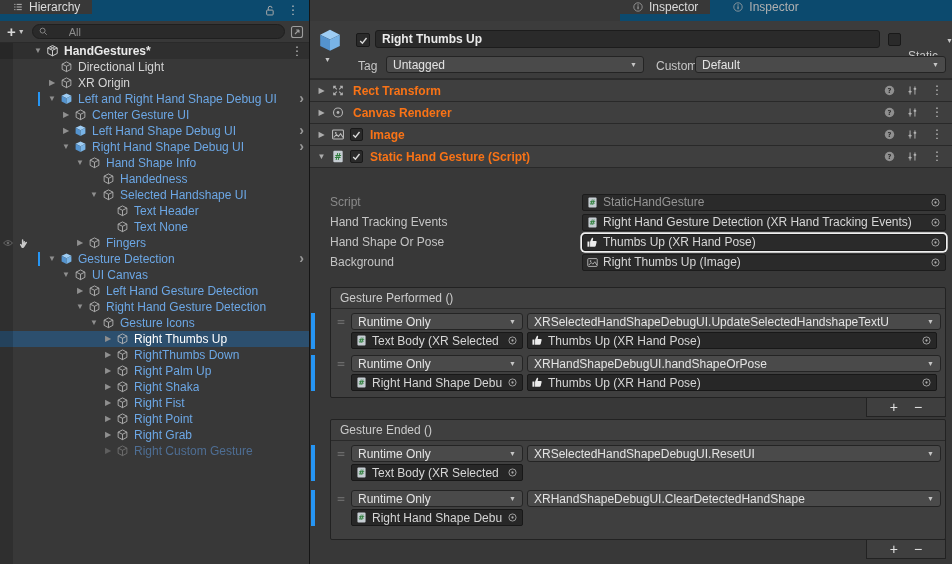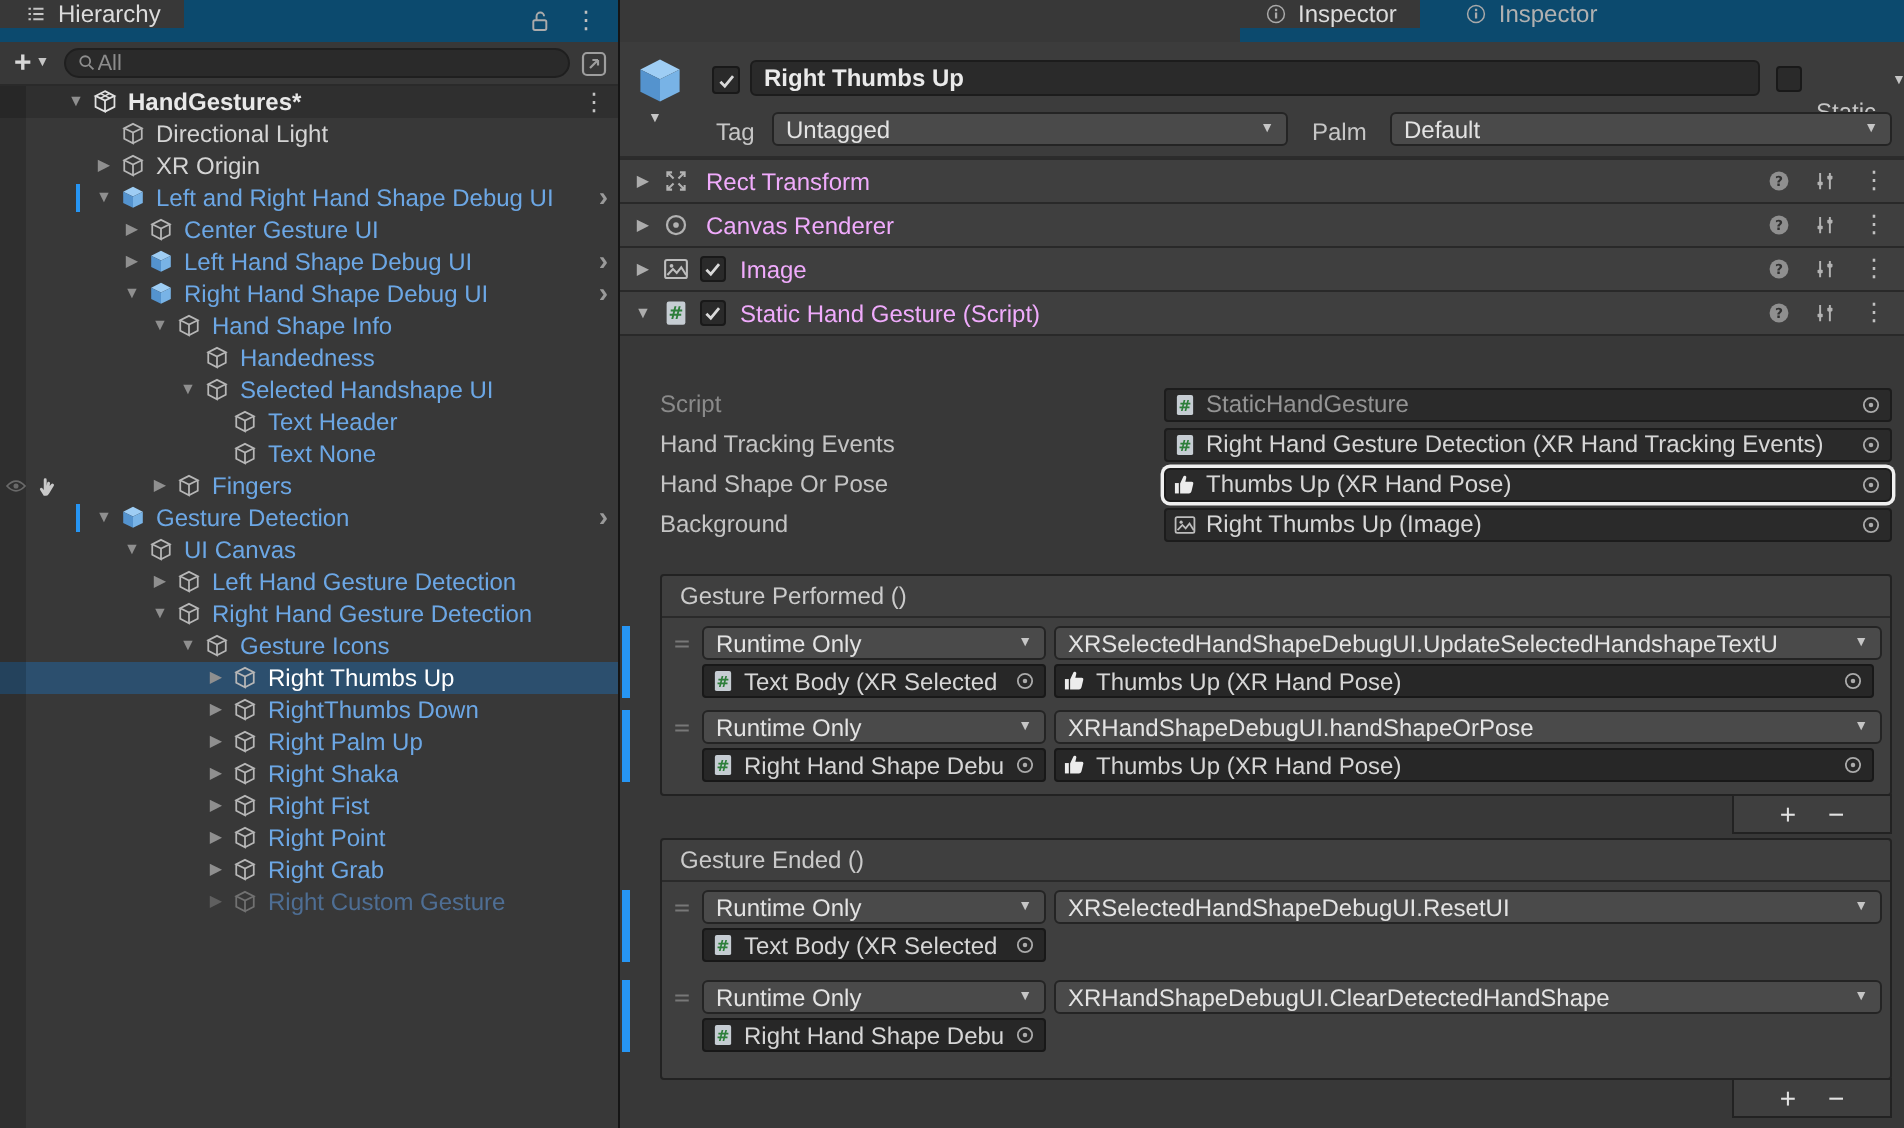--- a/index.html
+++ b/index.html
@@ -24,21 +24,21 @@
   .tab-icons .ic{width:13px;height:13px;cursor:default}
   .kebab{color:#C0C0C0;font-size:12px;line-height:21px;padding:0 2px}
 
   
   #hier{position:absolute;left:0;top:0;width:309px;height:564px}
   #hier-toolbar{position:absolute;top:21px;left:0;width:309px;height:22px;background:#383838;
     border-bottom:1px solid #2A2A2A;display:flex;align-items:center;padding:0 4px;gap:4px}
   #plus-btn{display:flex;align-items:center;gap:2px;color:#D8D8D8;padding:0 3px}
   #plus-btn .plus{font-size:15px;font-weight:700;line-height:1}
   .searchbox{flex:1;height:15px;background:#2A2A2A;border:1px solid #1F1F1F;border-radius:8px;
-    display:flex;align-items:center;padding:0 5px;gap:0}
+    display:flex;align-items:center;padding:0 5px;gap:20px}
   .searchbox .ic{width:11px;height:11px}
   .searchbox input{flex:1;min-width:0;background:none;border:none;outline:none;color:#CFCFCF;font:inherit;font-size:11px}
   .searchbox input::placeholder{color:#8C8C8C}
   #search-out{width:16px;height:16px}
 
   #htree{position:absolute;top:43px;left:0;width:309px;bottom:0;background:#383838;overflow:hidden}
   .hrow{position:relative;height:16px;display:flex;align-items:center;white-space:nowrap}
   .hrow .arrow{width:12px;flex:none;font-size:8px;color:#8F8F8F;text-align:center;line-height:16px}
   .hrow .ic{width:15px;height:14px;margin-left:1px}
   .hrow .lbl{margin-left:4px;overflow:hidden;white-space:nowrap}
@@ -78,21 +78,21 @@
   #tag-dd{left:76px;top:35px;width:258px}
   #layer-lbl{left:346px;top:38px}
   #layer-dd{left:385px;top:35px;width:251px}
 
   #components{position:absolute;top:79px;left:0;width:642px;border-top:1px solid #2B2B2B}
   .comp{position:relative;height:22px;background:#3F3F3F;border-bottom:1px solid #292929;
     display:flex;align-items:center;padding:0 5px}
   .comp .carrow{width:13px;font-size:8px;color:#ACACAC;text-align:center}
   .comp .ic{width:16px;height:15px;margin:0 2px}
   .comp .cb{width:13px;height:13px;margin:0 2px}
-  .comp .cname{font-weight:400;color:#f0abfc;margin-left:5px}
+  .comp .cname{font-weight:700;color:#f97316;margin-left:5px}
   .comp .cright{position:absolute;right:7px;display:flex;align-items:center;gap:10px}
   .comp .cright .ic{width:13px;height:13px;margin:0}
 
   #script-body{position:absolute;top:167px;left:0;width:642px;padding-top:25px}
   .frow{height:20px;display:flex;align-items:center;padding-left:20px}
   .frow .flabel{width:252px;flex:none;color:#C4C4C4;overflow:hidden;white-space:nowrap}
   .frow.dim .flabel{color:#8A8A8A}
   .ofield{flex:1;min-width:0;height:17px;margin-right:6px;background:#2A2A2A;border:1px solid #1C1C1C;
     border-radius:2px;display:flex;align-items:center;padding:0 3px;gap:4px}
   .ofield .ic{width:13px;height:13px}
@@ -524,21 +524,21 @@
         </span>
       <input id="go-name" value="Right Thumbs Up" style="">
       <span class="cb" id="static-cb"></span>
       <span id="static-lbl">Static</span>
       <span id="static-caret" class="caret">▼</span>
       <span class="hlabel" id="tag-lbl">Tag</span>
       <span class="dropdown" id="tag-dd">
         <span class="ddtxt">Untagged</span>
         <span class="caret">▼</span>
       </span>
-      <span class="hlabel" id="layer-lbl">Palm</span>
+      <span class="hlabel" id="layer-lbl">Custom</span>
       <span class="dropdown" id="layer-dd">
         <span class="ddtxt">Default</span>
         <span class="caret">▼</span>
       </span>
     </div>
 
     <div id="components">
         <div class="comp">
           <span class="carrow">▶</span>
           <span class="ic">

